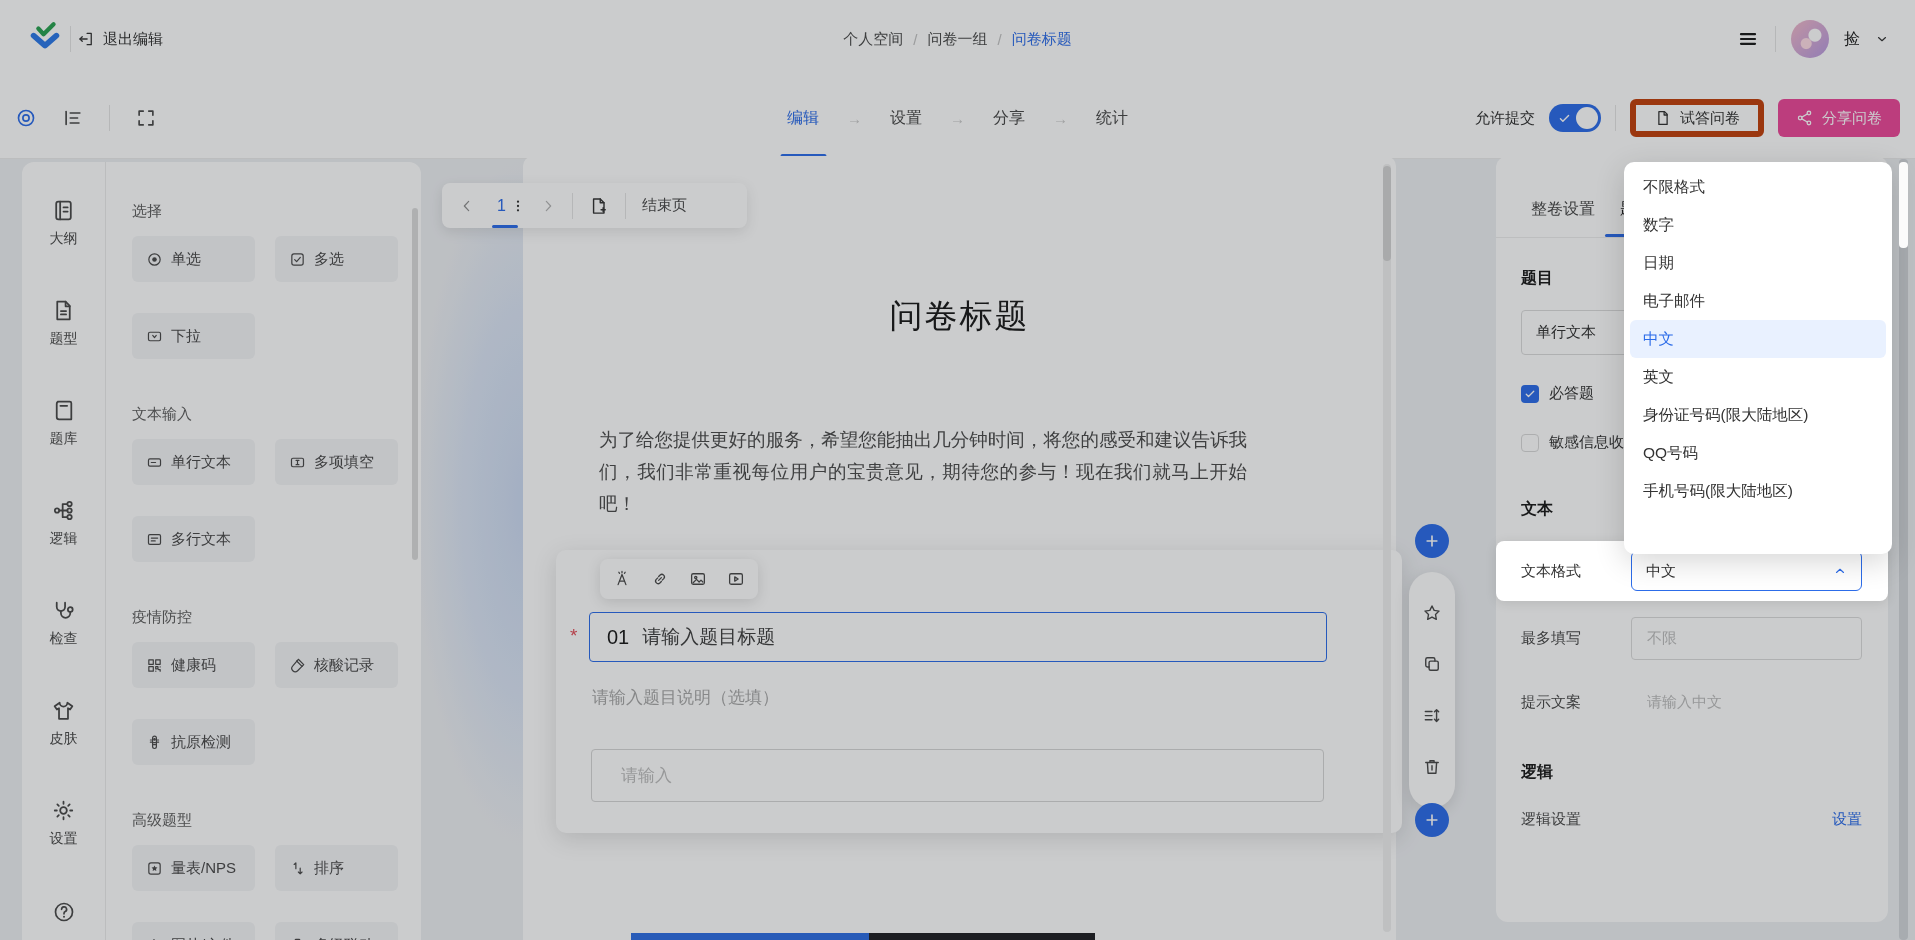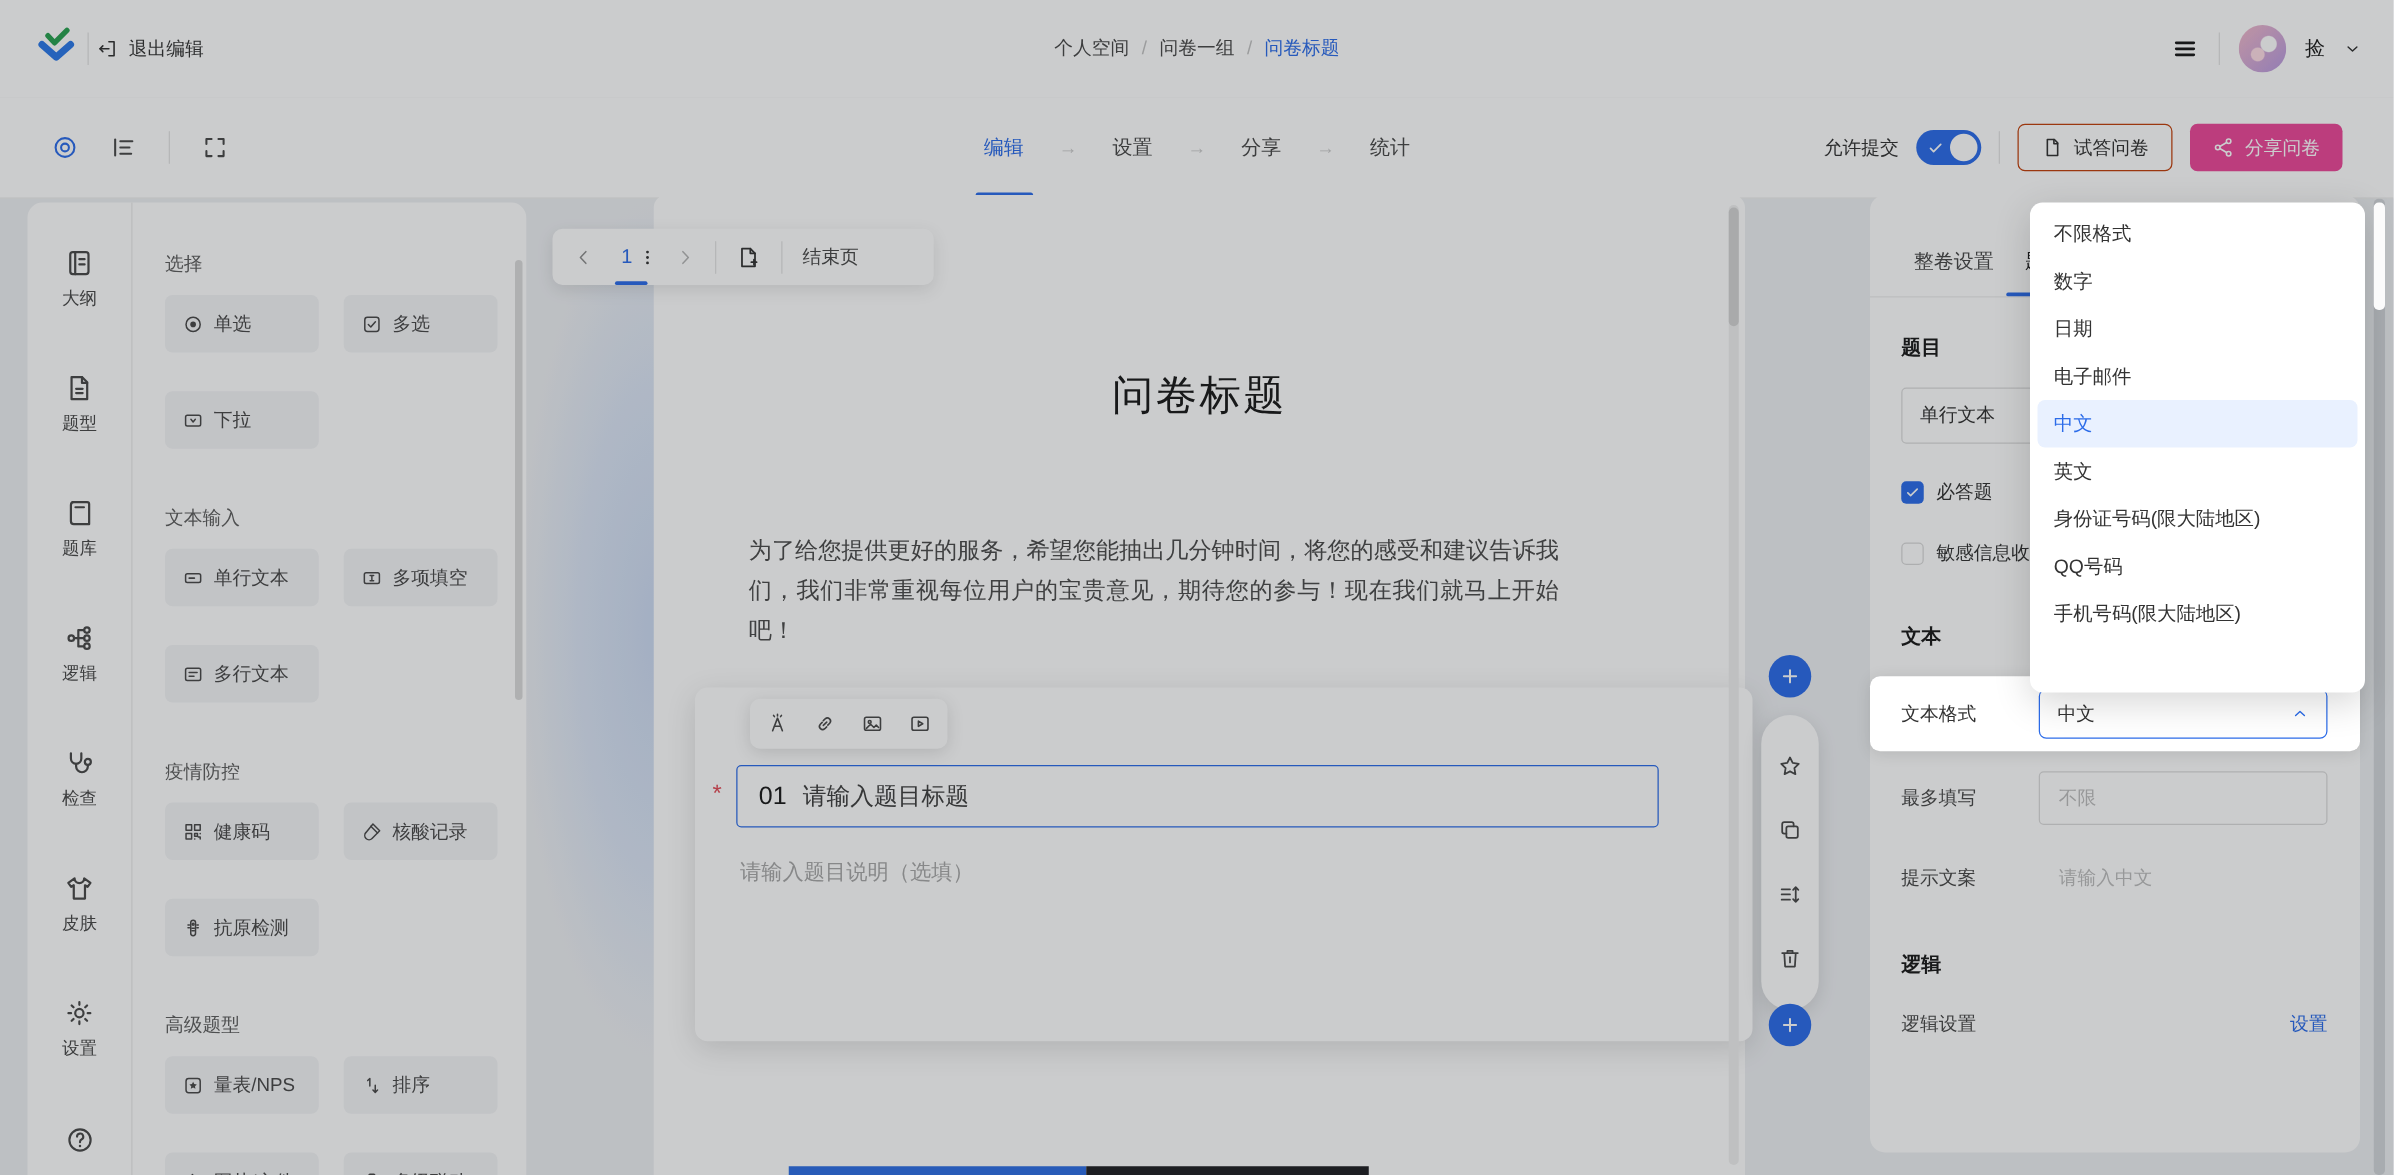--- a/index.html
+++ b/index.html
@@ -25,40 +25,40 @@
   .burger{width:24px;height:24px;color:#1a1a1a}
   .avatar{width:38px;height:38px;border-radius:50%;
           background:radial-gradient(circle at 63% 40%,#fff 0 6px,rgba(255,255,255,0) 7px),
                      radial-gradient(circle at 40% 62%,#ffdde6 0 5px,rgba(255,255,255,0) 6px),
                      linear-gradient(135deg,#f2b9ca,#b79ae0)}
   .uname{font-size:16px;color:#1a1a1a}
   .chev{width:14px;height:14px;color:#333}
 
   
   .toolbar{left:0;top:78px;width:1915px;height:81px;background:#fff;border-bottom:1px solid #ececec;
-           display:flex;align-items:center;padding:0 41px;box-sizing:border-box}
+           display:flex;align-items:center;padding:0 15px;box-sizing:border-box}
   .tool-left{display:flex;align-items:center;gap:25px}
   .ticon{width:22px;height:22px;color:#4a4a4a}
   .ticon.blue{color:#2c6ce9}
   .steps{position:absolute;left:50%;top:0;height:100%;transform:translateX(-50%);
          display:flex;align-items:center;gap:28px}
   .step{position:relative;font-size:16px;color:#4a4a4a;height:100%;display:flex;align-items:center;white-space:nowrap}
   .step.active{color:#2c6ce9}
   .step.active::after{content:"";position:absolute;left:50%;transform:translateX(-50%);bottom:0;
                       width:46px;height:4px;border-radius:2px;background:#2c6ce9}
   .step.arrow{color:#c9c9c9;font-size:15px}
   .tool-right{margin-left:auto;display:flex;align-items:center;gap:14px}
   .allow-label{font-size:15px;color:#333}
   .toggle{width:52px;height:28px;border-radius:14px;background:#2c6ce9;display:flex;align-items:center;
           justify-content:space-between;padding:0 3px;box-sizing:border-box;cursor:pointer}
   .tg-check{width:13px;height:13px;color:#fff;margin-left:6px}
   .knob{width:22px;height:22px;border-radius:50%;background:#fff}
   .btn{height:38px;border-radius:6px;display:flex;align-items:center;gap:8px;font-size:15px;
        padding:0 18px;box-sizing:border-box;cursor:pointer;white-space:nowrap}
-  .btn.ghost{border:1px solid #c2410c;color:#333;background:#fff}
+  .btn.ghost{border:6px solid #c2410c;color:#333;background:#fff}
   .btn.primary{background:#ec4899;color:#fff}
   .btn .ic{width:18px;height:18px}
 
   
   .blob{left:413px;top:158px;width:228px;height:690px;border-radius:50%;
         background:radial-gradient(closest-side,#ccdaf2,#dbe5f5 55%,rgba(223,231,245,0))}
   .strip{top:933px;height:7px}
   .strip.blue{left:631px;width:238px;background:#2f6fe4}
   .strip.dark{left:869px;width:226px;background:#202124}
   .page-scroll-track{left:1899px;top:159px;width:9px;height:781px;background:#d3d6da;border-radius:4px}
@@ -573,20 +573,23 @@
               <path d="M10.3 9.2l4.6 2.8-4.6 2.8z"></path>
             </svg>
           </span>
       </div>
       <span class="qstar">*</span>
       <div class="qtitle-row">
         <span class="qindex">01</span>
         <span class="qtitle-ph">请输入题目标题</span>
       </div>
       <div class="qdesc-ph">请输入题目说明（选填）</div>
+      <div class="qinput">
+        <span>请输入</span>
+      </div>
     </section>
 
     <div class="canvas-track"></div>
     <div class="canvas-thumb"></div>
   </main>
 
   <div class="abs pager">
     <span class="ic pg-chev">
         <svg viewBox="0 0 24 24" fill="none" stroke="currentColor" stroke-width="1.8" stroke-linecap="round" stroke-linejoin="round">
           <path d="M14.5 5L8 12l6.5 7"></path>

